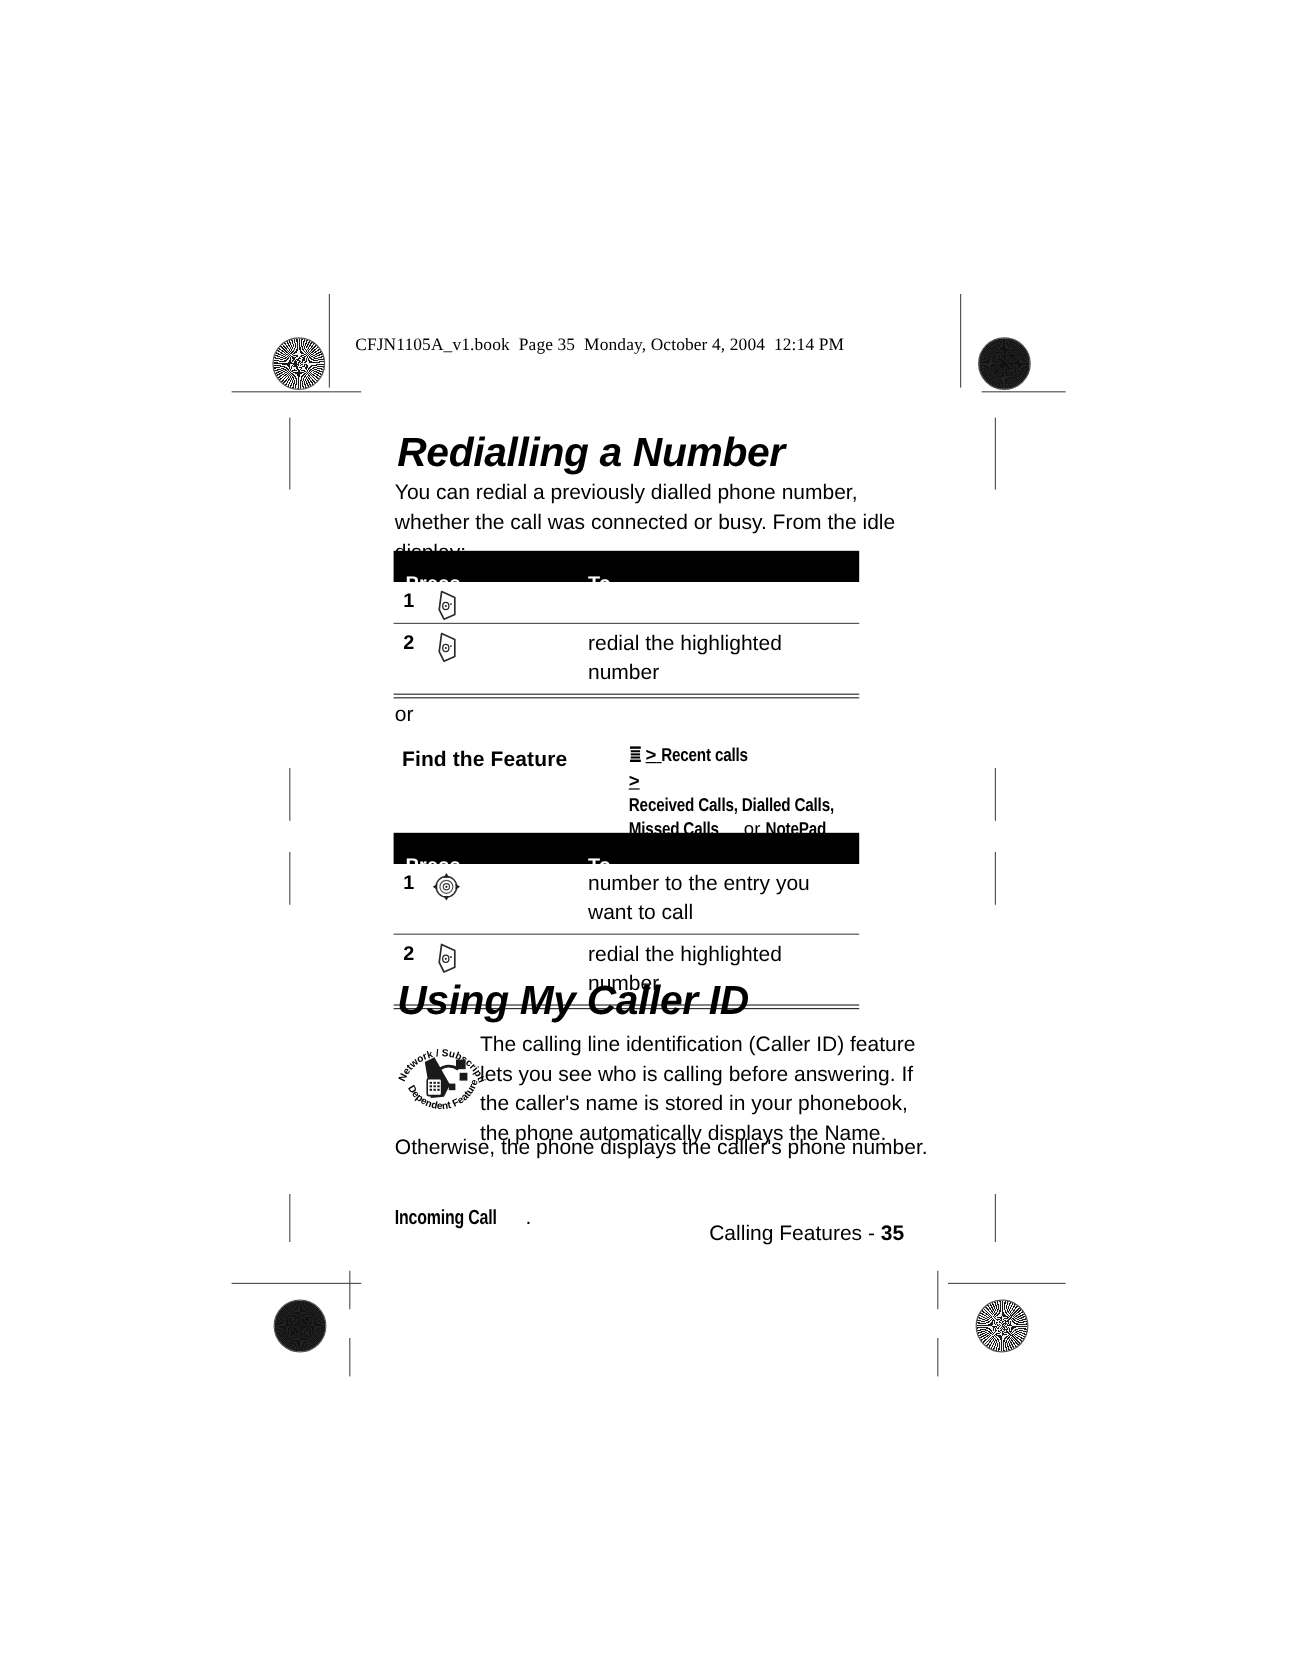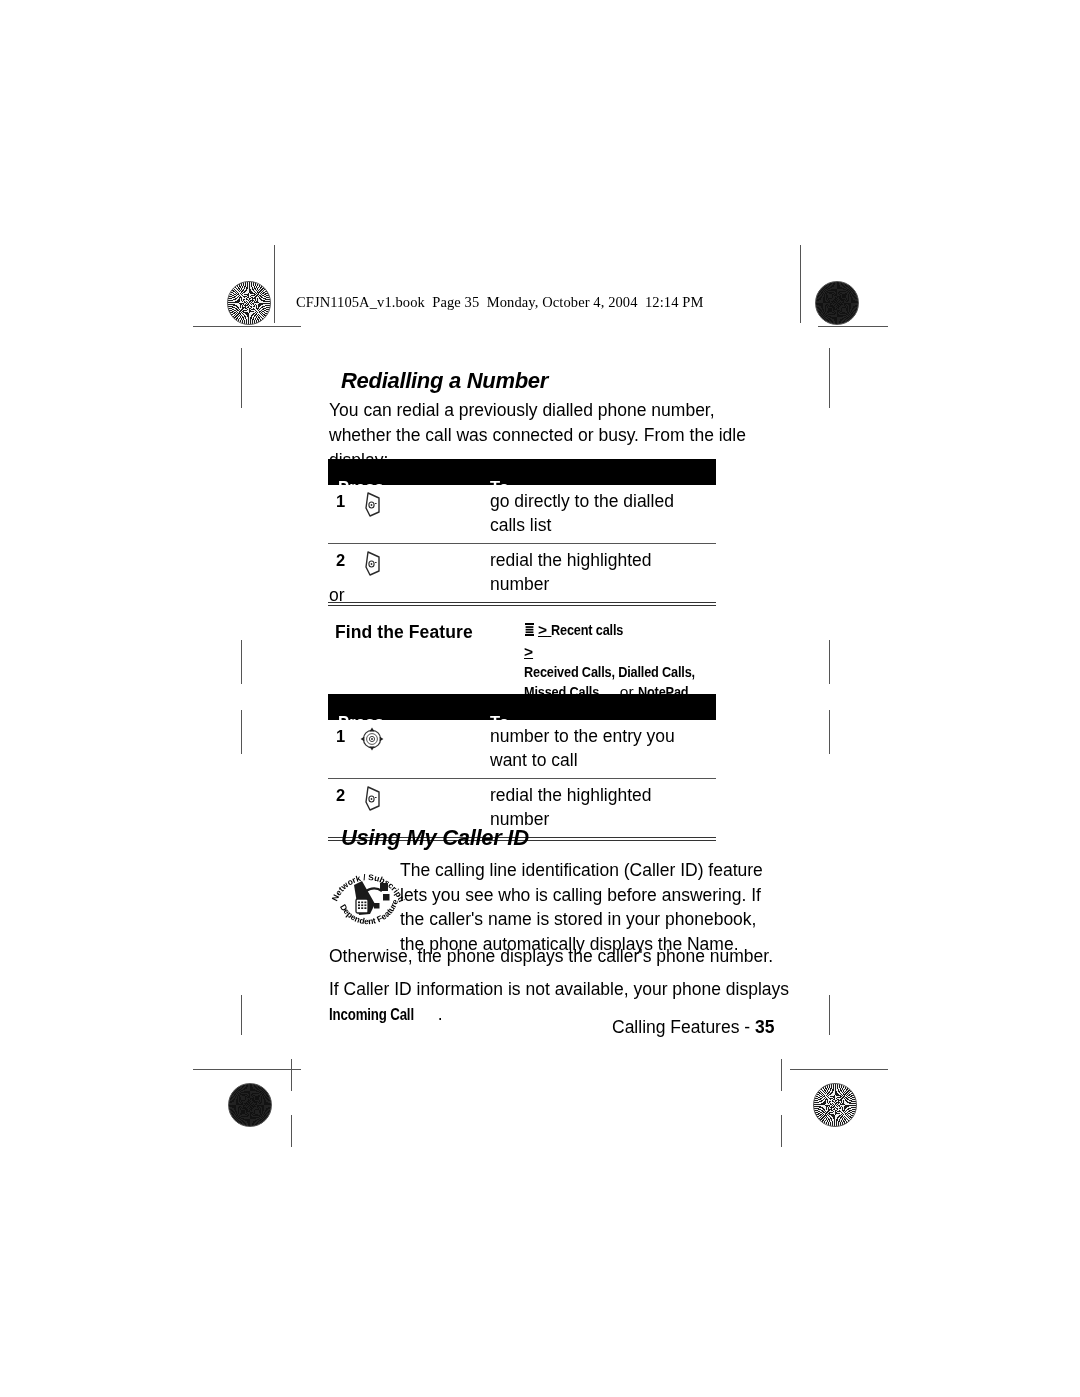--- a/index.html
+++ b/index.html
@@ -44,42 +44,42 @@
   }
   .trim-v {
     width: 1.3px;
     background: #555;
   }
 
   
   .page-header {
     position: absolute;
     left: 296px;
-    top: 294px;
+    top: 280px;
     font-family: "Liberation Serif", serif;
     font-size: 14.5px;
     color: #000;
     white-space: pre;
     letter-spacing: 0.1px;
   }
 
   .content {
     position: absolute;
     left: 0;
     top: 0;
     width: 1080px;
   }
 
   h1.section-title {
     position: absolute;
-    margin: 10px;
+    margin: 0;
     font-family: "Liberation Sans", sans-serif;
     font-weight: bold;
     font-style: italic;
-    font-size: 22px;
+    font-size: 34px;
     letter-spacing: -0.3px;
   }
   #title-redial { left: 331px; top: 358px; }
   #title-callerid { left: 331px; top: 815px; }
 
   .body-par {
     position: absolute;
     font-size: 17.5px;
     line-height: 25px;
     color: #000;
@@ -203,21 +203,21 @@
     position: absolute;
     left: 326px;
     top: 857px;
     width: 84px;
     height: 84px;
   }
 
   
   .footer {
     position: absolute;
-    left: 612px;
+    left: 591px;
     top: 1017px;
     font-size: 17.5px;
   }
   .footer .pagenum { font-weight: bold; }
 </style>
 </head>
 <body>
 
 <div class="mark starburst" style="left:227px; top:281px;"></div>
 
@@ -282,21 +282,20 @@
     <div class="trow">
       <span class="step-num">1</span>
       <span class="key-icon">
         <svg width="36" height="30" viewBox="0 0 36 30">
           <path d="M9 4 L20 9 L20 23 L11 27 L7 19 Z" fill="#ffffff" stroke="#2a2a2a" stroke-width="1.4" stroke-linejoin="round"></path>
           <ellipse cx="12.5" cy="16" rx="2.6" ry="3.0" fill="none" stroke="#2a2a2a" stroke-width="1.1"></ellipse>
           <circle cx="12.5" cy="16" r="0.9" fill="#2a2a2a"></circle>
           <path d="M16 14.5 L17.6 14.5" stroke="#2a2a2a" stroke-width="1.1"></path>
         </svg>
       </span>
-      <div class="cell-to">go directly to the dialled calls list</div>
     </div>
 
     <div class="trow last">
       <span class="step-num">2</span>
       <span class="key-icon">
         <svg width="36" height="30" viewBox="0 0 36 30">
           <path d="M9 4 L20 9 L20 23 L11 27 L7 19 Z" fill="#ffffff" stroke="#2a2a2a" stroke-width="1.4" stroke-linejoin="round"></path>
           <ellipse cx="12.5" cy="16" rx="2.6" ry="3.0" fill="none" stroke="#2a2a2a" stroke-width="1.1"></ellipse>
           <circle cx="12.5" cy="16" r="0.9" fill="#2a2a2a"></circle>
           <path d="M16 14.5 L17.6 14.5" stroke="#2a2a2a" stroke-width="1.1"></path>
@@ -409,21 +408,21 @@
         <rect x="48" y="46" width="5.5" height="5.5" fill="#1a1a1a"></rect>
       </g>
     </svg>
   </div>
 
   <div class="body-par" id="par-callerid">The calling line identification (Caller ID) feature lets you see who is calling before answering. If the caller's name is stored in your phonebook, the phone automatically displays the Name.</div>
 
   <div class="body-par" id="par-otherwise">Otherwise, the phone displays the caller's phone number.</div>
 
   <div class="body-par" id="par-noinfo">
-    <span>If Caller ID information is not available, your phone displays </span><br>
+    <br>
     <span class="incoming-call">Incoming Call</span><span>.</span>
   </div>
 
   <div class="footer">
     <span>Calling Features - </span><span class="pagenum">35</span>
   </div>
 
 </div>
 
 </body></html>

